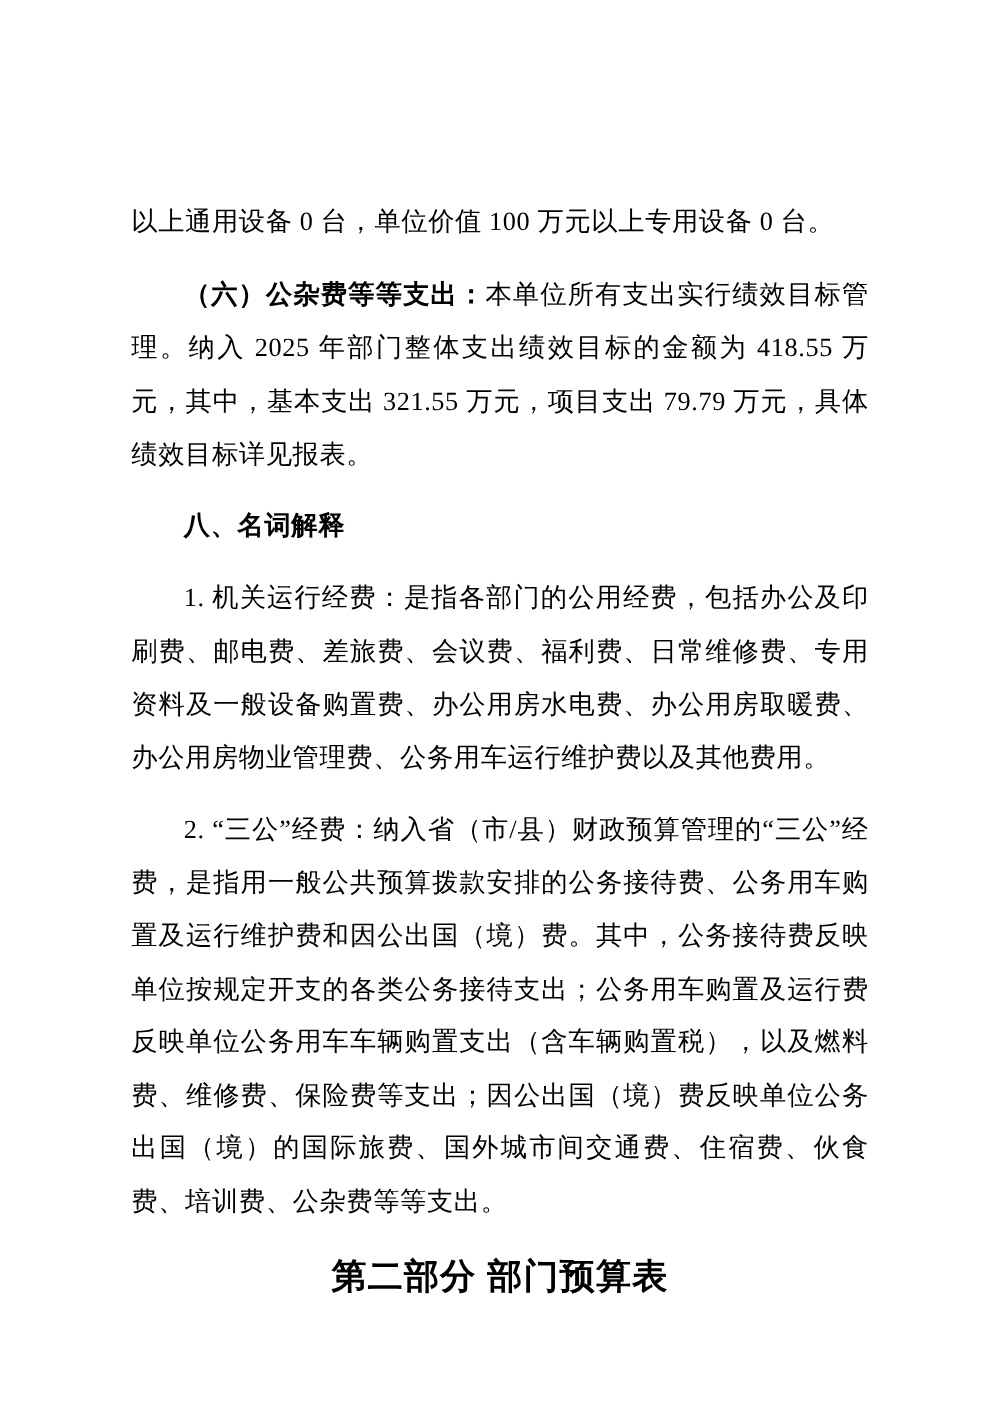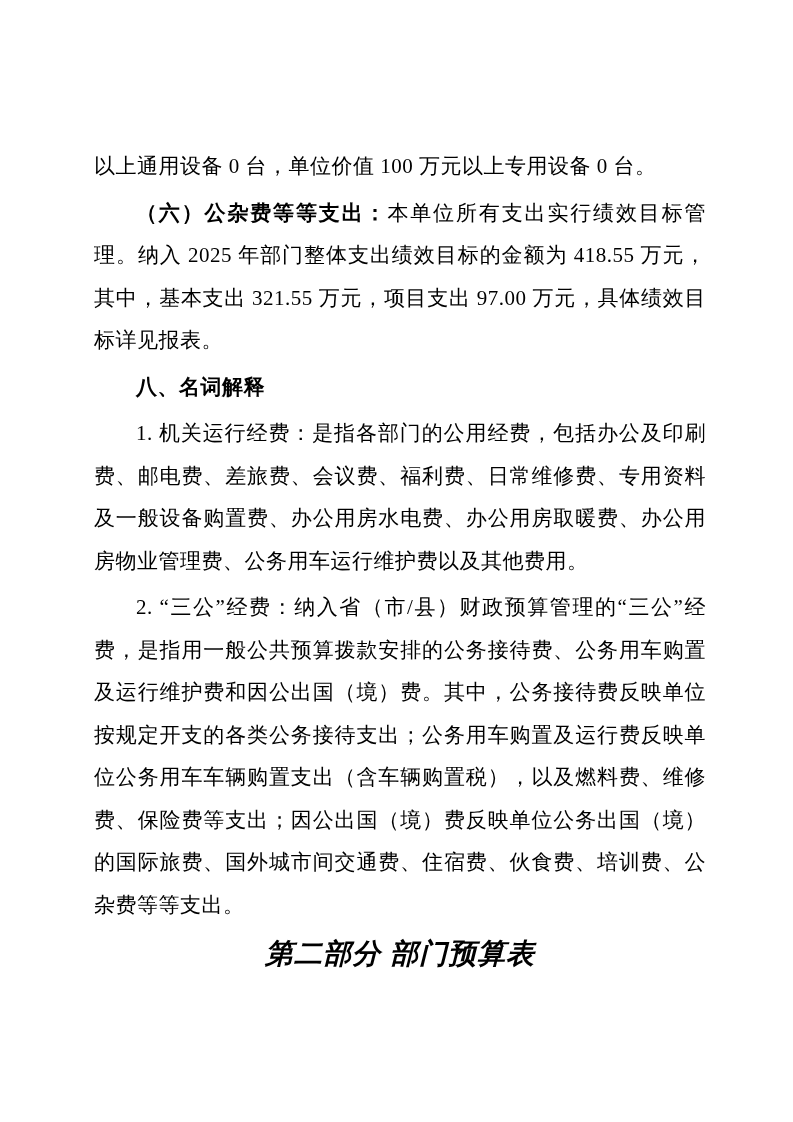--- a/index.html
+++ b/index.html
@@ -13,21 +13,21 @@
     height: 1122px;
     margin: 0 auto;
     background: #ffffff;
     color: #000000;
     box-sizing: border-box;
     padding: 141px 83px 0 90px;
     overflow: hidden;
     font-family: "Liberation Serif", "DejaVu Serif", serif;
   }
   .body-text p {
-    margin: 4px;
+    margin: 15px;
     font-size: 21px;
     line-height: 42.5px;
     text-align: justify;
     text-align-last: left;
     text-justify: inter-character;
     letter-spacing: 0.5px;
   }
   .indent-2em {
     text-indent: 2em;
   }
@@ -47,32 +47,31 @@
     letter-spacing: 1px;
   }
   .part-title {
     margin: 0;
     font-size: 28px;
     line-height: 48px;
     text-align: center;
     font-family: "Liberation Sans", "DejaVu Sans", sans-serif;
     font-weight: bold;
     letter-spacing: 1px;
-    font-style: italic;
   }
 </style>
 </head>
 <body>
 
 <div class="page">
   <div class="body-text">
 
     <p>以上通用设备 0 台，单位价值 100 万元以上专用设备 0 台。</p>
 
-    <p class="indent-2em"><span class="hei">（六）公杂费等等支出：</span><span>本单位所有支出实行绩效目标管理。纳入 2025 年部门整体支出绩效目标的金额为 418.55 万元，其中，基本支出 321.55 万元，项目支出 97.00 万元，具体绩效目标详见报表。</span></p>
+    <p class="indent-2em"><span class="hei">（六）公杂费等等支出：</span><span>本单位所有支出实行绩效目标管理。纳入 2025 年部门整体支出绩效目标的金额为 418.55 万元，其中，基本支出 321.55 万元，项目支出 79.79 万元，具体绩效目标详见报表。</span></p>
 
     <p class="section-heading">八、名词解释</p>
 
     <p class="indent-2em">1. 机关运行经费：是指各部门的公用经费，包括办公及印刷费、邮电费、差旅费、会议费、福利费、日常维修费、专用资料及一般设备购置费、办公用房水电费、办公用房取暖费、办公用房物业管理费、公务用车运行维护费以及其他费用。</p>
 
     <p class="indent-2em">2. “三公”经费：纳入省（市/县）财政预算管理的“三公”经费，是指用一般公共预算拨款安排的公务接待费、公务用车购置及运行维护费和因公出国（境）费。其中，公务接待费反映单位按规定开支的各类公务接待支出；公务用车购置及运行费反映单位公务用车车辆购置支出（含车辆购置税），以及燃料费、维修费、保险费等支出；因公出国（境）费反映单位公务出国（境）的国际旅费、国外城市间交通费、住宿费、伙食费、培训费、公杂费等等支出。</p>
 
   </div>
 
   <p class="part-title">第二部分 部门预算表</p>

